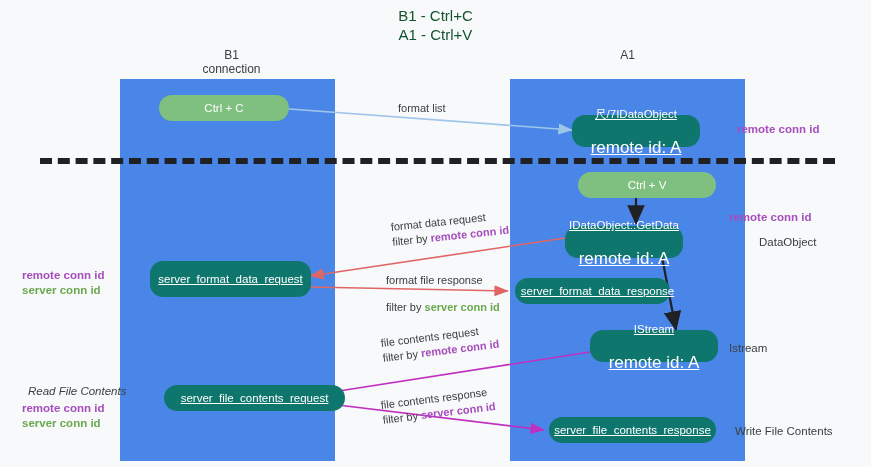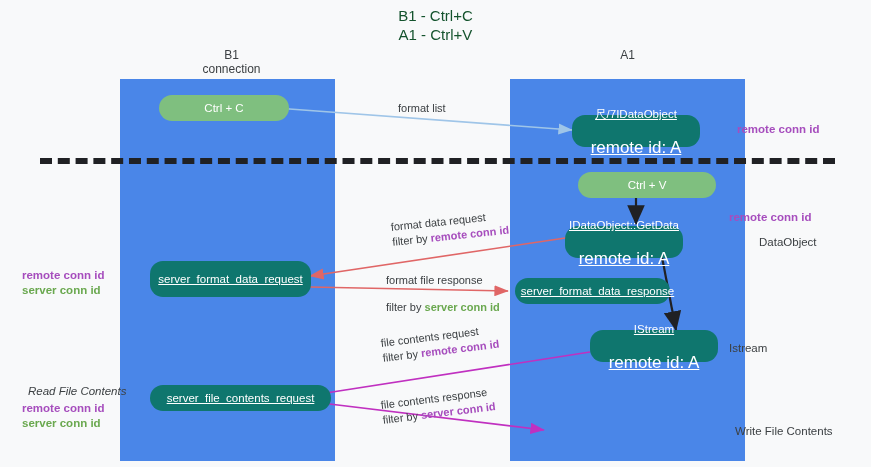--- a/index.html
+++ b/index.html
@@ -140,24 +140,27 @@
 
   <div class="node orange" style="left:515px;top:278px;width:155px;height:26px;padding-left:10px;">
     <div>server_format_data_response</div>
   </div>
 
   <div class="node orange" style="left:590px;top:330px;width:128px;height:32px;">
     <div>IStream</div>
     <div class="l2">remote id: A</div>
   </div>
 
-  <div class="node orange" style="left:150px;top:385px;width:181px;height:26px;">
+  <div class="node orange" style="left:164px;top:385px;width:181px;height:26px;">
     <div>server_file_contents_request</div>
   </div>
 
+  <div class="node orange" style="left:549px;top:417px;width:167px;height:26px;">
+    <div>server_file_contents_response</div>
+  </div>
 
   <div class="elabel" style="left:398px;top:101px;">
     <span>format list</span>
   </div>
 
   <div class="elabel tilt" style="left:390px;top:220px;transform:rotate(-6deg);">
     <div>format data request</div>
     <div><span>filter by </span><b class="purple">remote conn id</b></div>
   </div>
 

